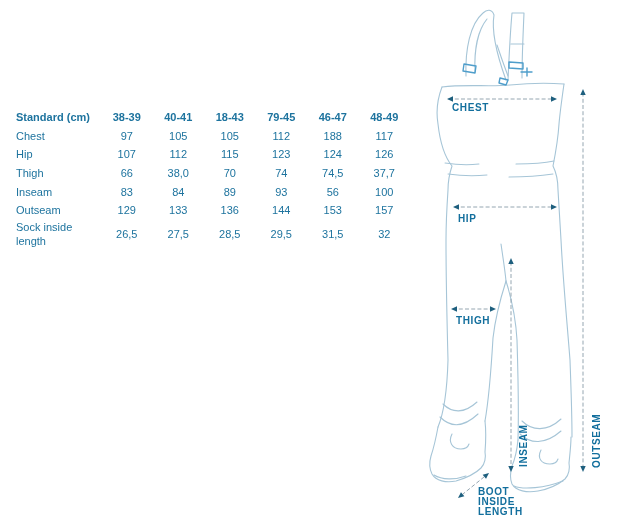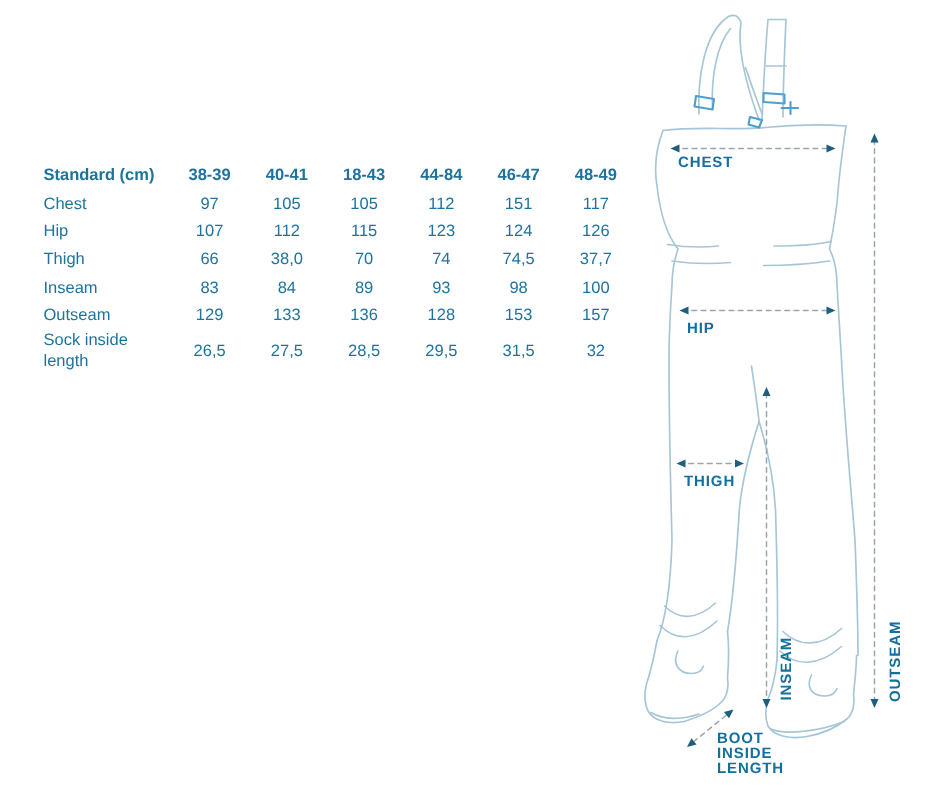--- a/index.html
+++ b/index.html
@@ -4,21 +4,21 @@
 <style>
   html,body{margin:0;padding:0;}
   .page{
     position:relative;
     width:624px;height:529px;
     background:#ffffff;
     overflow:hidden;
     font-family:"Liberation Sans", sans-serif;
   }
   .size-table{
-    position:absolute;left:29px;top:108px;
+    position:absolute;left:16px;top:108px;
     display:grid;
     grid-template-columns:85px repeat(6,51.5px);
     color:#1d739e;
     font-size:11px;
     line-height:1.3;
   }
   .row{display:contents;}
   .cell{
     min-height:18.6px;
     display:flex;align-items:center;
@@ -36,32 +36,32 @@
 <body>
 
 <div class="page">
 
   <div class="size-table">
     <div class="row">
       <div class="cell label head">Standard (cm)</div>
       <div class="cell num head">38-39</div>
       <div class="cell num head">40-41</div>
       <div class="cell num head">18-43</div>
-      <div class="cell num head">44-84</div>
+      <div class="cell num head">79-45</div>
       <div class="cell num head">46-47</div>
       <div class="cell num head">48-49</div>
     </div>
 
     <div class="row">
       <div class="cell label">Chest</div>
       <div class="cell num">97</div>
       <div class="cell num">105</div>
       <div class="cell num">105</div>
       <div class="cell num">112</div>
-      <div class="cell num">151</div>
+      <div class="cell num">188</div>
       <div class="cell num">117</div>
     </div>
 
     <div class="row">
       <div class="cell label">Hip</div>
       <div class="cell num">107</div>
       <div class="cell num">112</div>
       <div class="cell num">115</div>
       <div class="cell num">123</div>
       <div class="cell num">124</div>
@@ -77,30 +77,30 @@
       <div class="cell num">74,5</div>
       <div class="cell num">37,7</div>
     </div>
 
     <div class="row">
       <div class="cell label">Inseam</div>
       <div class="cell num">83</div>
       <div class="cell num">84</div>
       <div class="cell num">89</div>
       <div class="cell num">93</div>
-      <div class="cell num">98</div>
+      <div class="cell num">56</div>
       <div class="cell num">100</div>
     </div>
 
     <div class="row">
       <div class="cell label">Outseam</div>
       <div class="cell num">129</div>
       <div class="cell num">133</div>
       <div class="cell num">136</div>
-      <div class="cell num">128</div>
+      <div class="cell num">144</div>
       <div class="cell num">153</div>
       <div class="cell num">157</div>
     </div>
 
     <div class="row">
       <div class="cell label">Sock inside length</div>
       <div class="cell num">26,5</div>
       <div class="cell num">27,5</div>
       <div class="cell num">28,5</div>
       <div class="cell num">29,5</div>

